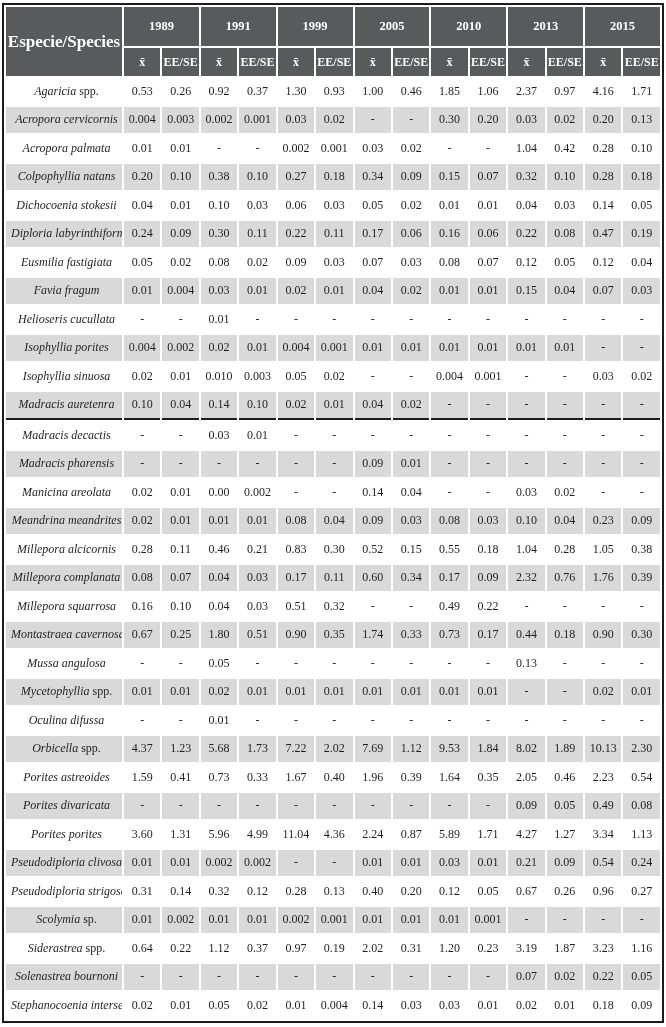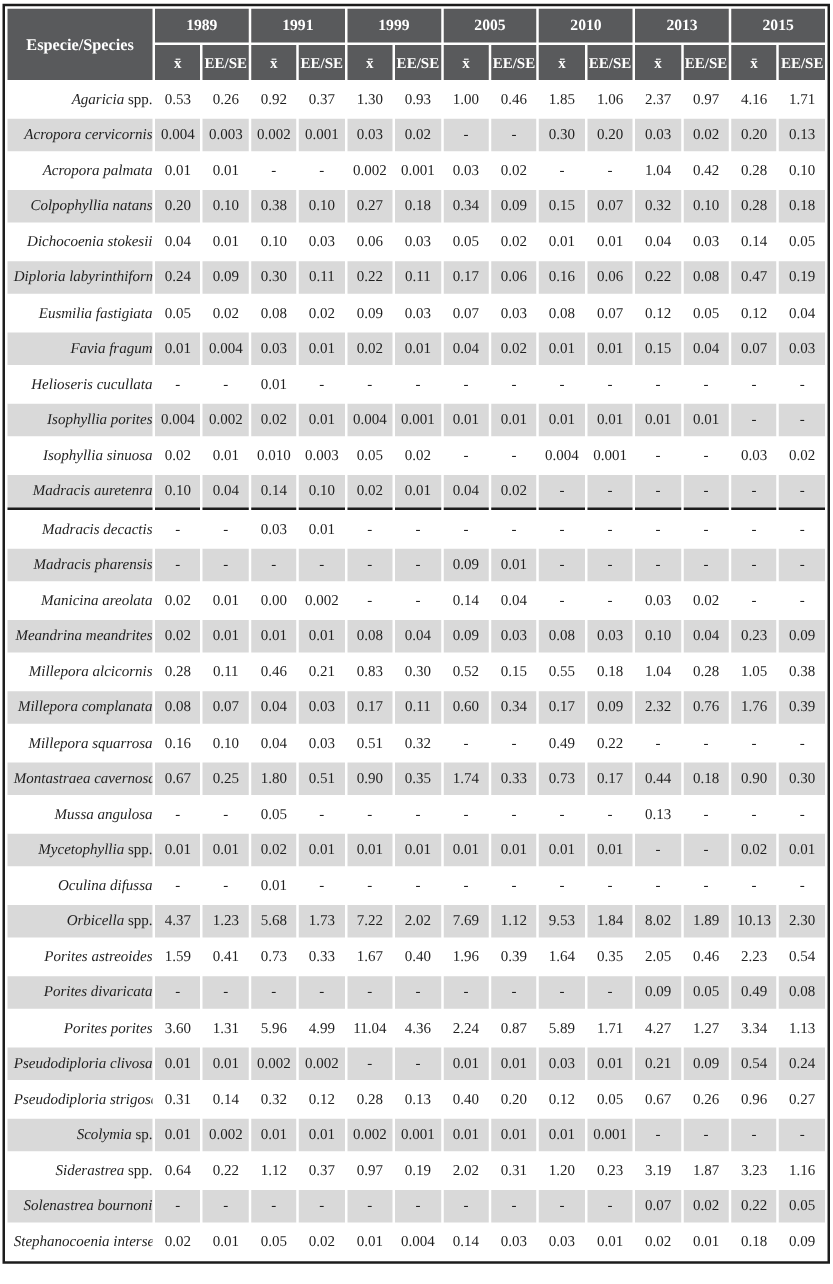--- a/index.html
+++ b/index.html
@@ -22,33 +22,33 @@
   }
   th,td{padding:0;margin:0;overflow:hidden;white-space:nowrap;}
   thead th{
     background:var(--header-bg);
     color:var(--header-text);
     font-weight:bold;
     font-size:12.5px;
     text-align:center;
     vertical-align:middle;
   }
-  th.year-cell{height:27px;}
+  th.year-cell{height:39px;}
   th.sub-cell{height:28px;font-size:12px;}
-  th.species-head{font-size:13px;}
+  th.species-head{font-size:17px;}
   tbody td{
     font-size:12px;
     color:var(--text-color);
     text-align:center;
     vertical-align:middle;
     height:26.5px;
     background:#ffffff;
   }
   tbody tr.shaded td{background:var(--row-alt-bg);}
-  td.species{text-align:right;padding-left:5px;font-size:12px;}
+  td.species{text-align:center;padding-left:5px;font-size:12px;}
   td.species .genus{font-style:italic;}
   tr.section-end td{border-bottom:2px solid var(--border-color);}
 </style>
 </head>
 <body>
 
 <div class="page">
   <table>
     <colgroup>
       <col style="width:116px">

